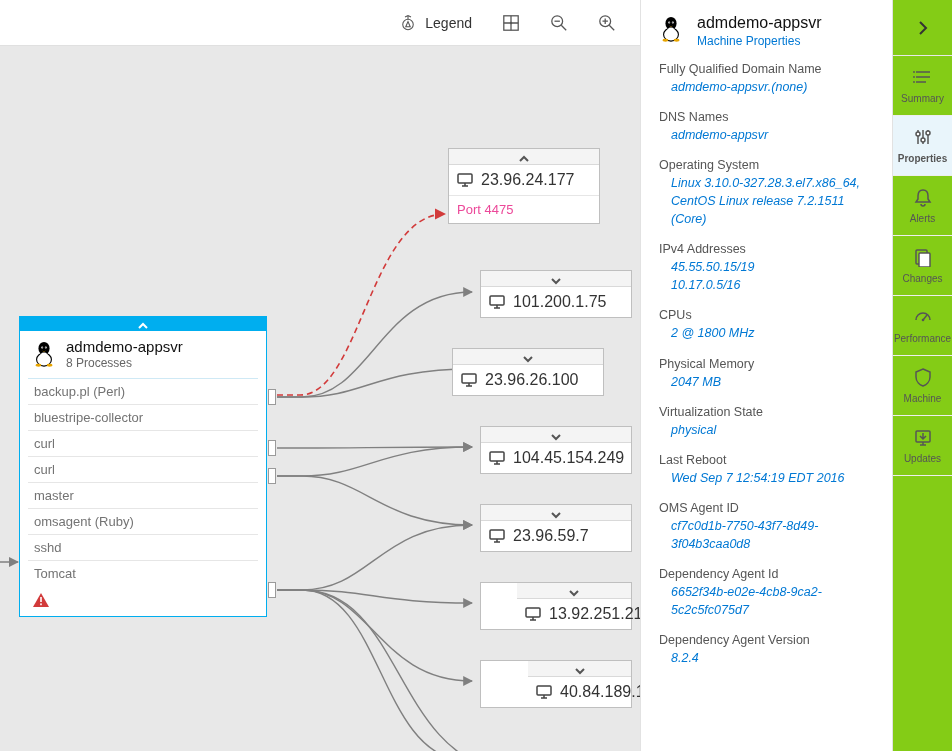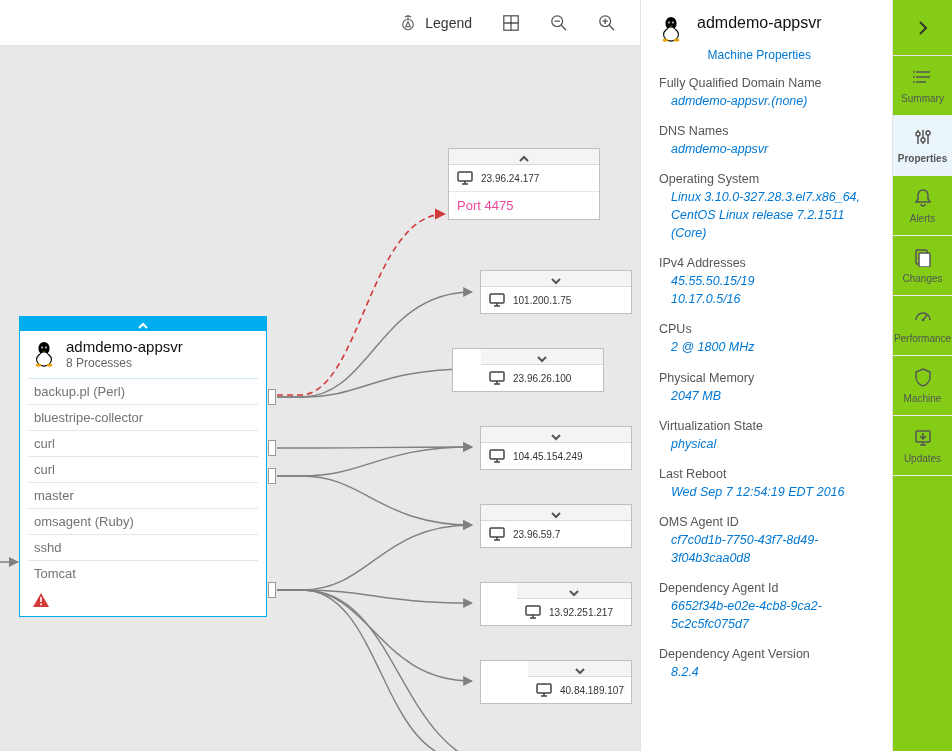--- a/index.html
+++ b/index.html
@@ -127,21 +127,21 @@
     display: flex;
     align-items: center;
     justify-content: center;
     cursor: pointer;
   }
   .remote .row {
     display: flex;
     align-items: center;
     gap: 8px;
     padding: 6px 8px;
-    font-size: 10px;
+    font-size: 16px;
   }
   .remote .port-row {
     border-top: 1px solid #e6e6e6;
     font-size: 13px;
     color: #ec4899;
   }
   .mon-icon { width: 16px; height: 14px; }
   .mon-icon svg { width: 16px; height: 14px; stroke: #444; fill: none; stroke-width: 1.5; }
   
   .port-stub {
@@ -161,21 +161,21 @@
     padding: 14px 18px 20px 18px;
   }
   .panel-head {
     display: flex;
     gap: 12px;
     align-items: flex-start;
     margin-bottom: 14px;
   }
   .panel-head .penguin { width: 26px; height: 30px; margin-top: 2px; }
   .panel-head .title { font-size: 16px; color: #111; line-height: 1.1; }
-  .panel-head .sub { font-size: 12px; color: #0078d4; margin-top: 16px; text-align: center; }
+  .panel-head .sub { font-size: 12px; color: #0078d4; margin-top: 2px; }
   .prop { margin-bottom: 14px; }
   .prop .label { font-size: 12.5px; color: #555; margin-bottom: 2px; }
   .prop .value { font-size: 12.5px; color: #0078d4; padding-left: 12px; word-break: break-word; line-height: 1.45; font-style: italic; }
   .prop .subval { display: block; }
 
   
   .rail {
     width: 60px;
     border-left: 1px solid #e2e2e2;
     background: #84cc16;
@@ -357,21 +357,21 @@
             </svg></span>
       </div>
       <div class="row">
         <span class="mon-icon"><svg viewBox="0 0 16 14">
               <rect x="1" y="1" width="14" height="9" rx="1"></rect>
               <path d="M5 13 H11 M8 10 V13"></path>
             </svg></span>
         <span>101.200.1.75</span>
       </div>
     </div>
-    <div class="remote" style="top:348px; left:452px;padding-left:28px;">
+    <div class="remote" style="top:348px; left:452px;">
       <div class="collapse">
         <span class="chev chev-dark"><svg viewBox="0 0 10 10">
               <path d="M1 3 L5 7 L9 3"></path>
             </svg></span>
       </div>
       <div class="row">
         <span class="mon-icon"><svg viewBox="0 0 16 14">
               <rect x="1" y="1" width="14" height="9" rx="1"></rect>
               <path d="M5 13 H11 M8 10 V13"></path>
             </svg></span>

